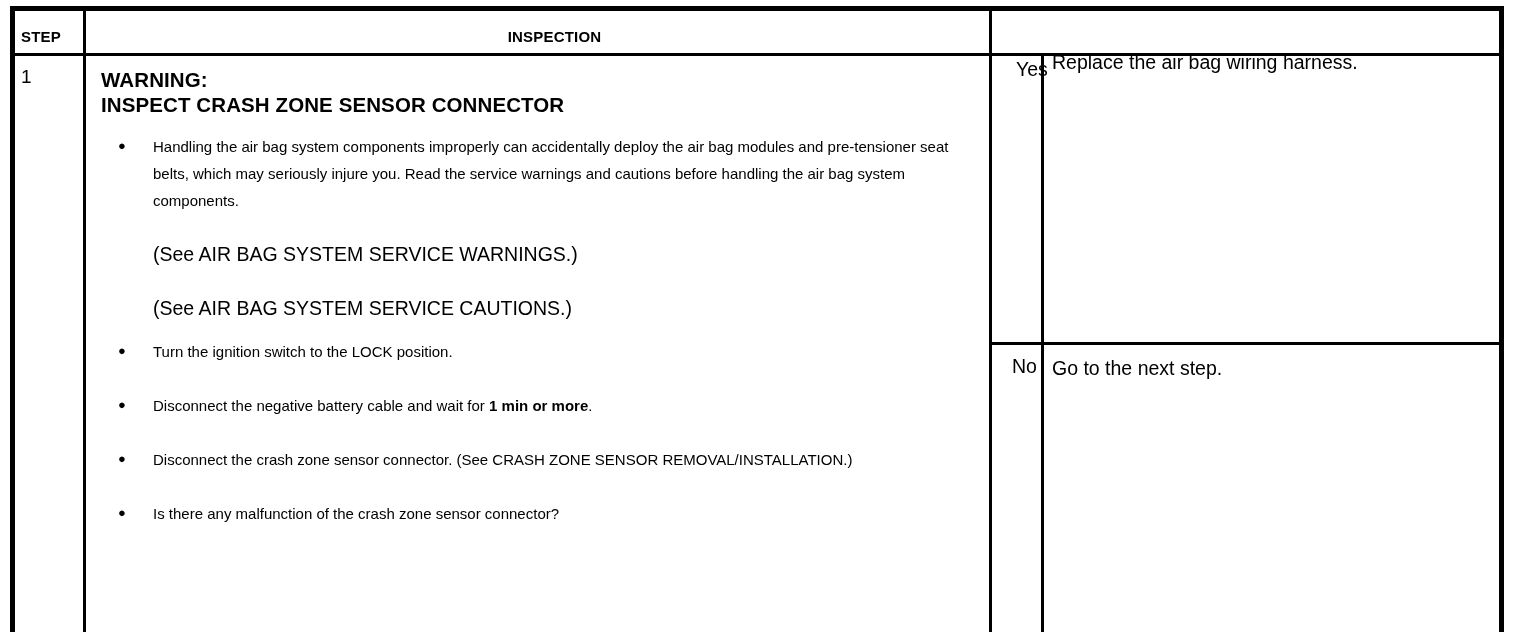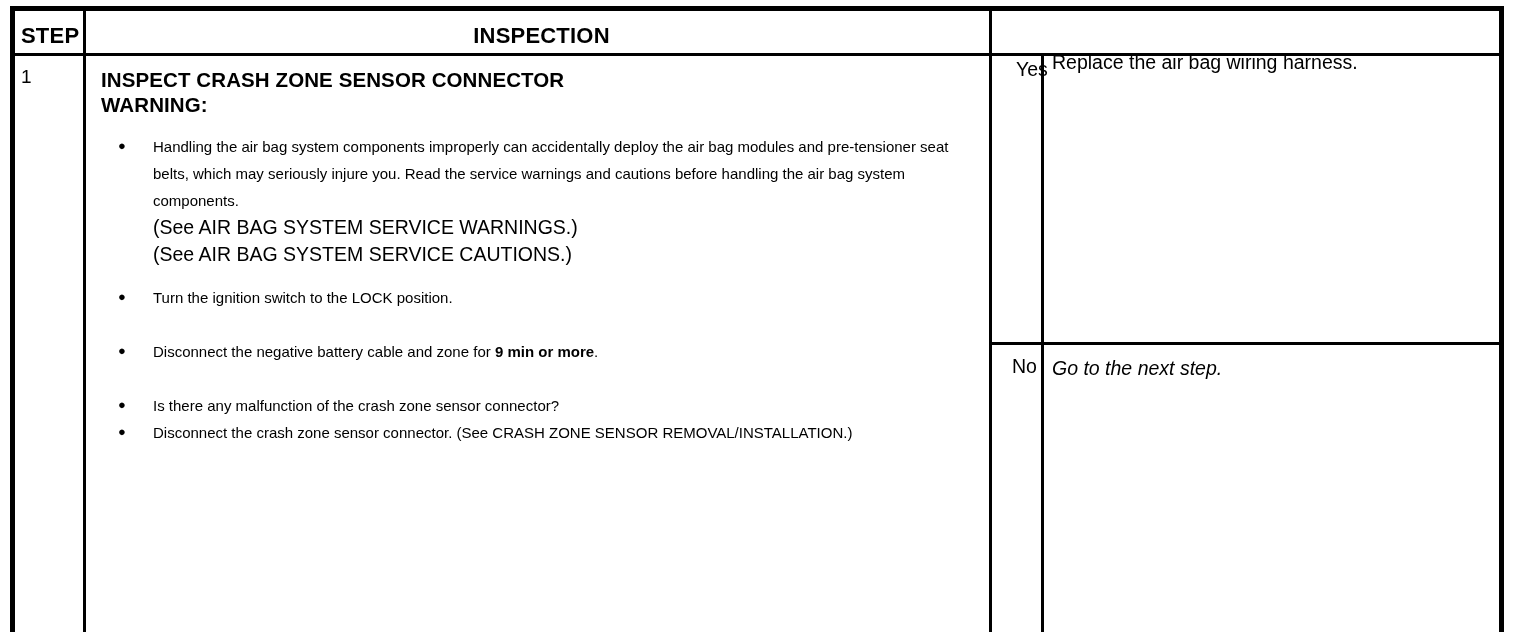--- a/index.html
+++ b/index.html
@@ -58,25 +58,25 @@
 
   
   .hdr {
     position: absolute;
     top: 0;
     height: 50px;
     display: flex;
     align-items: center;
     justify-content: center;
     font-weight: bold;
-    font-size: 22px;
+    font-size: 15px;
     letter-spacing: 0.2px;
   }
   .hdr-step   { left: 0;     width: 68px;  justify-content: flex-start; padding-left: 6px; box-sizing: border-box; }
-  .hdr-insp   { left: 75px;  width: 903px; border-radius: 21px; }
+  .hdr-insp   { left: 88px;  width: 903px; border-radius: 21px; }
   .hdr-action { left: 1029px; width: 455px; }
 
   
   .cell-step {
     position: absolute;
     left: 0; top: 45px;
     width: 68px;
     padding: 10px 0 0 6px;
     box-sizing: border-box;
     font-size: 19px;
@@ -115,20 +115,21 @@
     font-size: 13px;
     line-height: 27px;
   }
   .bullet.tight { margin-bottom: 0; }
   .bullet b { font-weight: bold; }
 
   .subnote {
     padding-left: 52px;
     font-size: 19.5px;
     line-height: 27px;
+    margin-top: 27px;
   }
   .subnote.first { }
 
   
   .yesno {
     position: absolute;
     left: 977px;
     width: 49px;
     padding: 10px 0 0 6px;
     box-sizing: border-box;
@@ -140,69 +141,69 @@
   .action-text {
     position: absolute;
     left: 1029px;
     width: 455px;
     padding: 10px 8px 0 8px;
     box-sizing: border-box;
     font-size: 19.5px;
     line-height: 26px;
   }
   .action-text.yes { top: 28px; }
-  .action-text.no  { top: 334px; font-style: italic; }
+  .action-text.no  { top: 334px; }
 </style>
 </head>
 <body>
 
 <div class="sheet">
   <div class="table">
 
     <div class="vrule step-edge"></div>
     <div class="vrule insp-edge"></div>
     <div class="vrule yesno-edge"></div>
 
     <div class="hrule header-sep"></div>
     <div class="hrule yesno-sep"></div>
 
     <div class="hdr hdr-step">STEP</div>
     <div class="hdr hdr-insp">INSPECTION</div>
 
     <div class="cell-step">1</div>
 
     <div class="cell-insp">
+      <div class="heading">WARNING:</div>
       <div class="heading">INSPECT CRASH ZONE SENSOR CONNECTOR</div>
-      <div class="heading">WARNING:</div>
 
       <div class="bullets">
 
         <div class="bullet tight">
           <span>Handling the air bag system components improperly can accidentally deploy the air bag modules and pre-tensioner seat belts, which may seriously injure you. Read the service warnings and cautions before handling the air bag system components.</span>
         </div>
 
         <div class="subnote first">(See AIR BAG SYSTEM SERVICE WARNINGS.)</div>
         <div class="subnote">(See AIR BAG SYSTEM SERVICE CAUTIONS.)</div>
 
         <div class="bullet" style="margin-top:16px;">
           <span>Turn the ignition switch to the LOCK position.</span>
         </div>
 
         <div class="bullet">
-          <span>Disconnect the negative battery cable and zone for </span><b>9 min or more</b><span>.</span>
+          <span>Disconnect the negative battery cable and wait for </span><b>1 min or more</b><span>.</span>
+        </div>
+
+        <div class="bullet">
+          <span>Disconnect the crash zone sensor connector. (See CRASH ZONE SENSOR REMOVAL/INSTALLATION.)</span>
         </div>
 
         <div class="bullet tight">
           <span>Is there any malfunction of the crash zone sensor connector?</span>
         </div>
 
-        <div class="bullet">
-          <span>Disconnect the crash zone sensor connector. (See CRASH ZONE SENSOR REMOVAL/INSTALLATION.)</span>
-        </div>
-
       </div>
     </div>
 
     <div class="yesno yes">Yes</div>
     <div class="action-text yes">Replace the air bag wiring harness.</div>
 
     <div class="yesno no">No</div>
     <div class="action-text no">Go to the next step.</div>
 
   </div>

